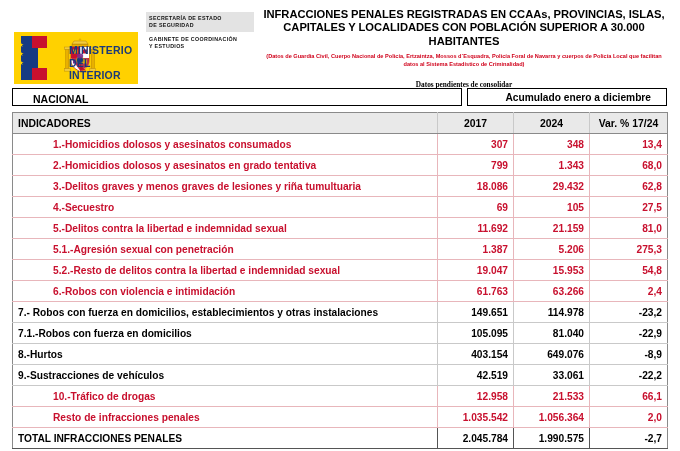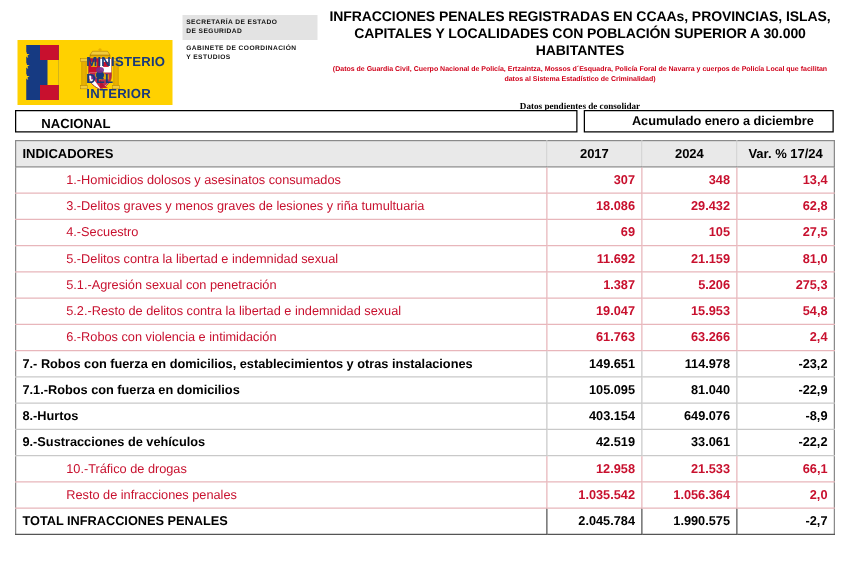--- a/index.html
+++ b/index.html
@@ -247,21 +247,21 @@
   th.h-num { text-align: center; }
   th.h-var { text-align: center; }
 
   td.ind { text-align: left; }
   td.num { text-align: right; font-weight: bold; }
   td.var { text-align: right; font-weight: bold; }
 
   tr.red td { color: #c8102e; border-color: #e8b6bb; }
   tr.blk td { color: #000000; border-color: #c9c9c9; }
 
-  tr.red td.ind { font-weight: normal; padding-left: 40px; }
+  tr.red td.ind { font-weight: bold; padding-left: 40px; }
   tr.blk td.ind { font-weight: bold; }
   tr.red td.num, tr.red td.var { font-weight: bold; }
 
   tr.total td {
     color: #000;
     font-weight: bold;
     border-top: 1.3px solid #555;
     border-bottom: 1.6px solid #000;
     border-color: #555;
   }
@@ -369,20 +369,26 @@
       </tr>
     </thead>
     <tbody id="tbody">
         <tr class="red">
           <td class="ind">1.-Homicidios dolosos y asesinatos consumados</td>
           <td class="num first-num">307</td>
           <td class="num">348</td>
           <td class="var">13,4</td>
         </tr>
         <tr class="red">
+          <td class="ind">2.-Homicidios dolosos y asesinatos en grado tentativa</td>
+          <td class="num first-num">799</td>
+          <td class="num">1.343</td>
+          <td class="var">68,0</td>
+        </tr>
+        <tr class="red">
           <td class="ind">3.-Delitos graves y menos graves de lesiones y riña tumultuaria</td>
           <td class="num first-num">18.086</td>
           <td class="num">29.432</td>
           <td class="var">62,8</td>
         </tr>
         <tr class="red">
           <td class="ind">4.-Secuestro</td>
           <td class="num first-num">69</td>
           <td class="num">105</td>
           <td class="var">27,5</td>

